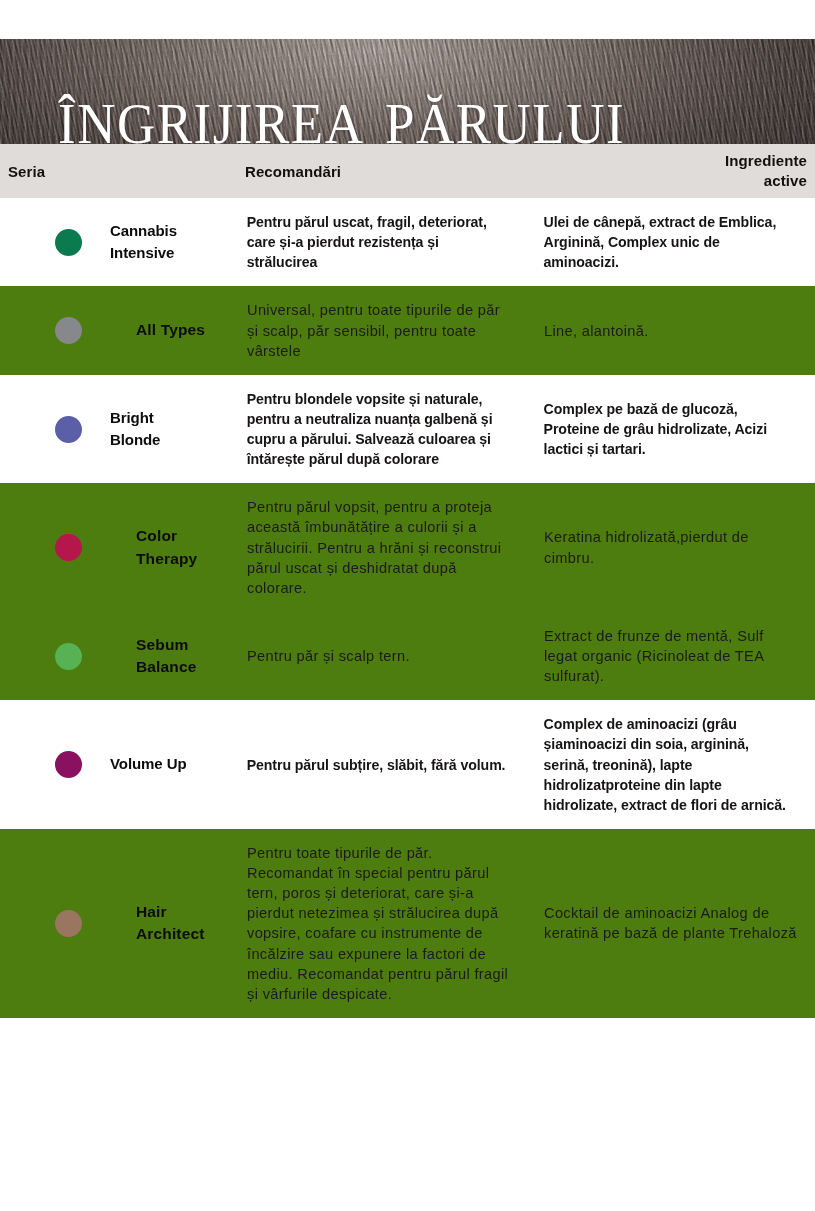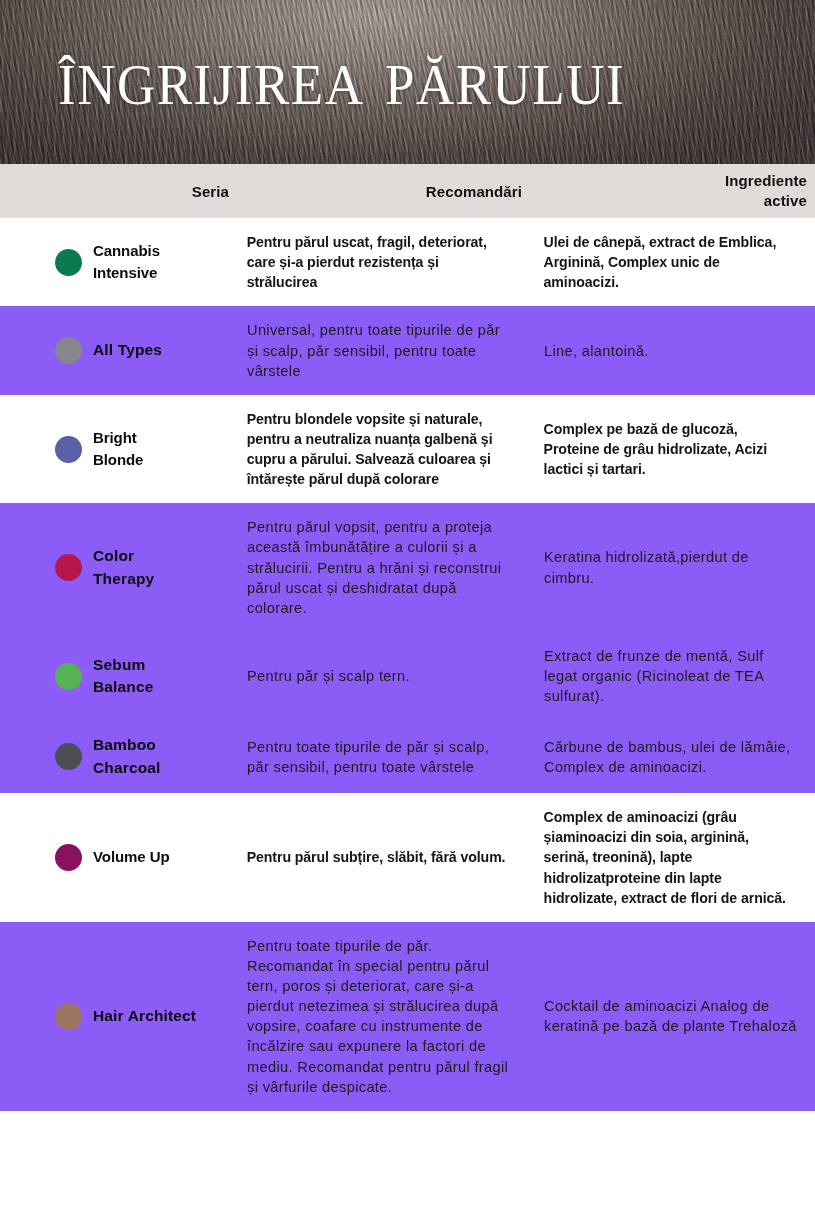--- a/index.html
+++ b/index.html
@@ -16,23 +16,24 @@
     width: 815px;
     height: 1211px;
     overflow: hidden;
     background: #ffffff;
   }
 
   
   .hero {
     position: relative;
     width: 815px;
-    height: 164px;
+    height: 105px;
     overflow: hidden;
     background: #7f1d1d;
+    margin-top: 39px;
   }
   .hero-photo {
     position: absolute;
     inset: 0;
     background:
       repeating-linear-gradient(77deg,
         rgba(255,255,255,0.10) 0px,
         rgba(255,255,255,0.10) 1px,
         rgba(0,0,0,0.16) 2px,
         rgba(0,0,0,0.16) 3px,
@@ -99,46 +100,46 @@
 
   thead th {
     background: #e0dcd9;
     height: 54px;
     vertical-align: middle;
     font-family: "Liberation Sans", sans-serif;
     font-size: 15px;
     font-weight: 700;
     color: #14100f;
     letter-spacing: 0.1px;
-    text-align: right;
+    text-align: left;
     padding: 5px 8px;
   }
   thead th.h-ingr {
     text-align: right;
     padding-left: 70px;
     line-height: 1.35;
   }
 
   tbody tr.row-light td { background: #ffffff; }
-  tbody tr.row-shade td { background: #8b5cf6; }
+  tbody tr.row-shade td { background: #4d7c0f; }
 
   tbody td {
     vertical-align: middle;
     padding: 14px 10px;
   }
 
   
   td.serie {
     padding-left: 55px;
     padding-right: 6px;
   }
   .serie-inner {
     display: flex;
     align-items: center;
-    gap: 11px;
+    gap: 28px;
   }
   .dot {
     flex: 0 0 auto;
     width: 27px;
     height: 27px;
     border-radius: 50%;
   }
   .serie-name {
     font-size: 15.5px;
     font-weight: 700;
@@ -157,21 +158,21 @@
 
   
   tr.row-light .serie-name,
   tr.row-light td.reco,
   tr.row-light td.ingr {
     font-weight: 700;
     letter-spacing: -0.1px;
     transform: scaleX(0.97);
     transform-origin: left center;
   }
-  tr.row-shade .serie-name { font-weight: 700; letter-spacing: 0.15px; }
+  tr.row-shade .serie-name { font-weight: 700; letter-spacing: 0.15px; margin-left: 26px; }
   tr.row-shade td.reco,
   tr.row-shade td.ingr {
     font-weight: 400;
     letter-spacing: 0.35px;
     color: #1d1a1a;
   }
 </style>
 </head>
 <body>
 
@@ -242,30 +243,20 @@
         <tr class="row-shade">
           <td class="serie">
             <div class="serie-inner">
               <span class="dot" style="background: rgb(87, 178, 84);"></span>
               <span class="serie-name">Sebum<br>Balance</span>
             </div>
           </td>
           <td class="reco">Pentru păr și scalp tern.</td>
           <td class="ingr">Extract de frunze de mentă, Sulf legat organic (Ricinoleat de TEA sulfurat).</td>
         </tr>
-        <tr class="row-shade">
-          <td class="serie">
-            <div class="serie-inner">
-              <span class="dot" style="background: rgb(74, 77, 82);"></span>
-              <span class="serie-name">Bamboo<br>Charcoal</span>
-            </div>
-          </td>
-          <td class="reco">Pentru toate tipurile de păr și scalp, păr sensibil, pentru toate vârstele</td>
-          <td class="ingr">Cărbune de bambus, ulei de lămâie, Complex de aminoacizi.</td>
-        </tr>
         <tr class="row-light">
           <td class="serie">
             <div class="serie-inner">
               <span class="dot" style="background: rgb(138, 17, 96);"></span>
               <span class="serie-name">Volume Up</span>
             </div>
           </td>
           <td class="reco">Pentru părul subțire, slăbit, fără volum.</td>
           <td class="ingr">Complex de aminoacizi (grâu șiaminoacizi din soia, arginină, serină, treonină), lapte hidrolizatproteine din lapte hidrolizate, extract de flori de arnică.</td>
         </tr>

